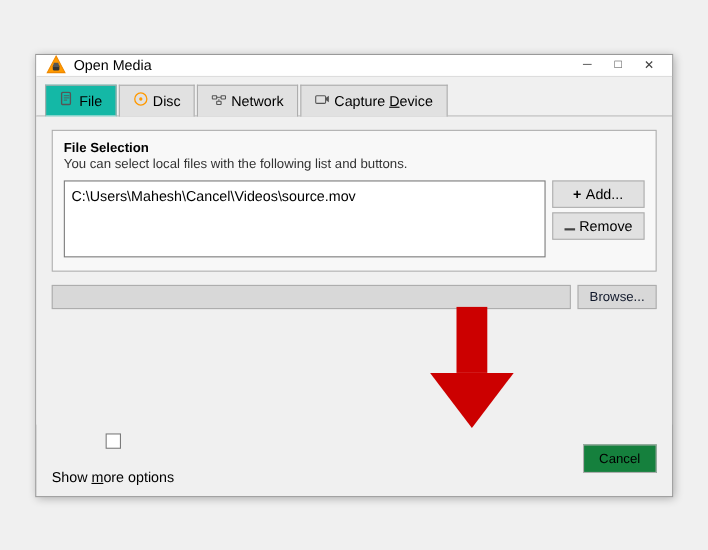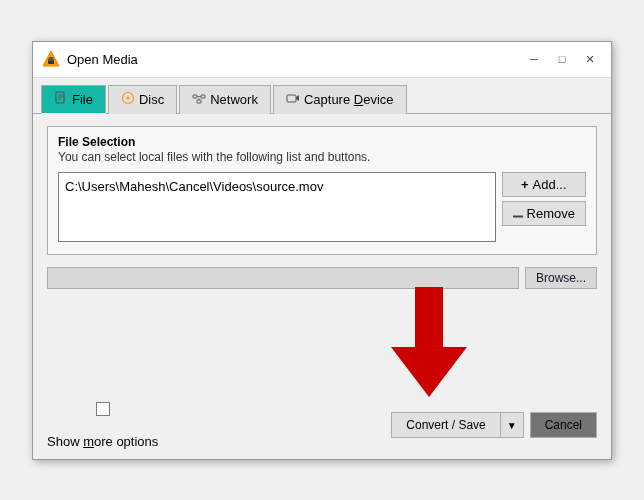--- a/index.html
+++ b/index.html
@@ -26,21 +26,21 @@
       box-shadow: 2px 2px 8px rgba(0,0,0,0.3);
     }
 
     .title-bar {
       background: #ffffff;
       display: flex;
       align-items: center;
       justify-content: space-between;
       padding: 6px 8px;
       border-bottom: 1px solid #ddd;
-      height: 36px;
+      height: 20px;
     }
 
     .title-bar-left {
       display: flex;
       align-items: center;
       gap: 6px;
     }
 
     .title-text {
       font-size: 13px;
@@ -268,21 +268,21 @@
       border: 1px solid #adadad;
       background: #e1e1e1;
       cursor: pointer;
       font-size: 10px;
       color: #000;
     }
 
     .cancel-btn {
       padding: 5px 14px;
       border: 1px solid #adadad;
-      background: #737373;
+      background: #15803d;
       cursor: pointer;
       font-size: 12px;
       color: #000;
     }
 
     .underline {
       text-decoration: underline;
     }
   </style>
 </head>
@@ -391,20 +391,16 @@
       </div>
     </div>
   </div>
 
   <div class="bottom-bar">
     <label class="checkbox-label show-more">
       <div class="checkbox"></div>
       <span>Show <span style="text-decoration:underline;">m</span>ore options</span>
     </label>
     <div class="bottom-buttons">
-      <div class="convert-btn-wrapper">
-        <button class="convert-btn">Convert / Save</button>
-        <button class="convert-dropdown">▼</button>
-      </div>
       <button class="cancel-btn">Cancel</button>
     </div>
   </div>
 </div>
 
 </body></html>

